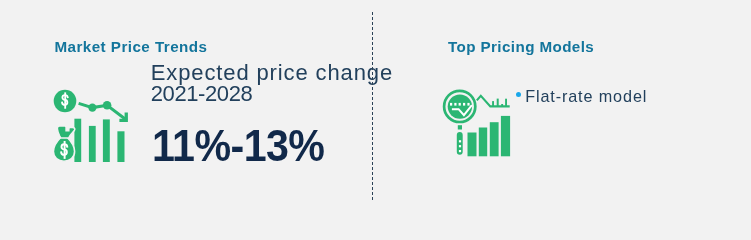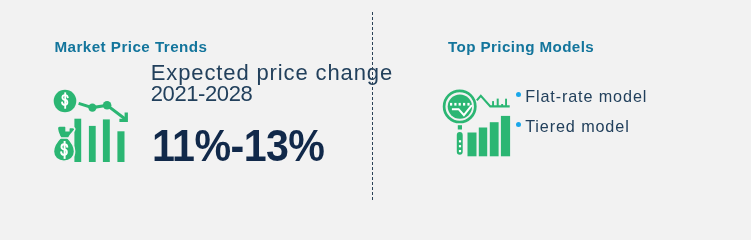--- a/index.html
+++ b/index.html
@@ -153,15 +153,14 @@
 
       <g fill="#fff">
         <rect x="458.9" y="140.2" width="2.2" height="2.2"></rect>
         <rect x="458.9" y="145.1" width="2.2" height="2.2"></rect>
         <rect x="458.9" y="150.0" width="2.2" height="2.2"></rect>
       </g>
     </svg>
   </div>
   <ul class="bullets">
     <li><span class="dot"></span><span>Flat-rate model</span></li>
-    <li><span class="dot"></span><span>Tiered model</span></li>
   </ul>
 </div>
 
 </body></html>

